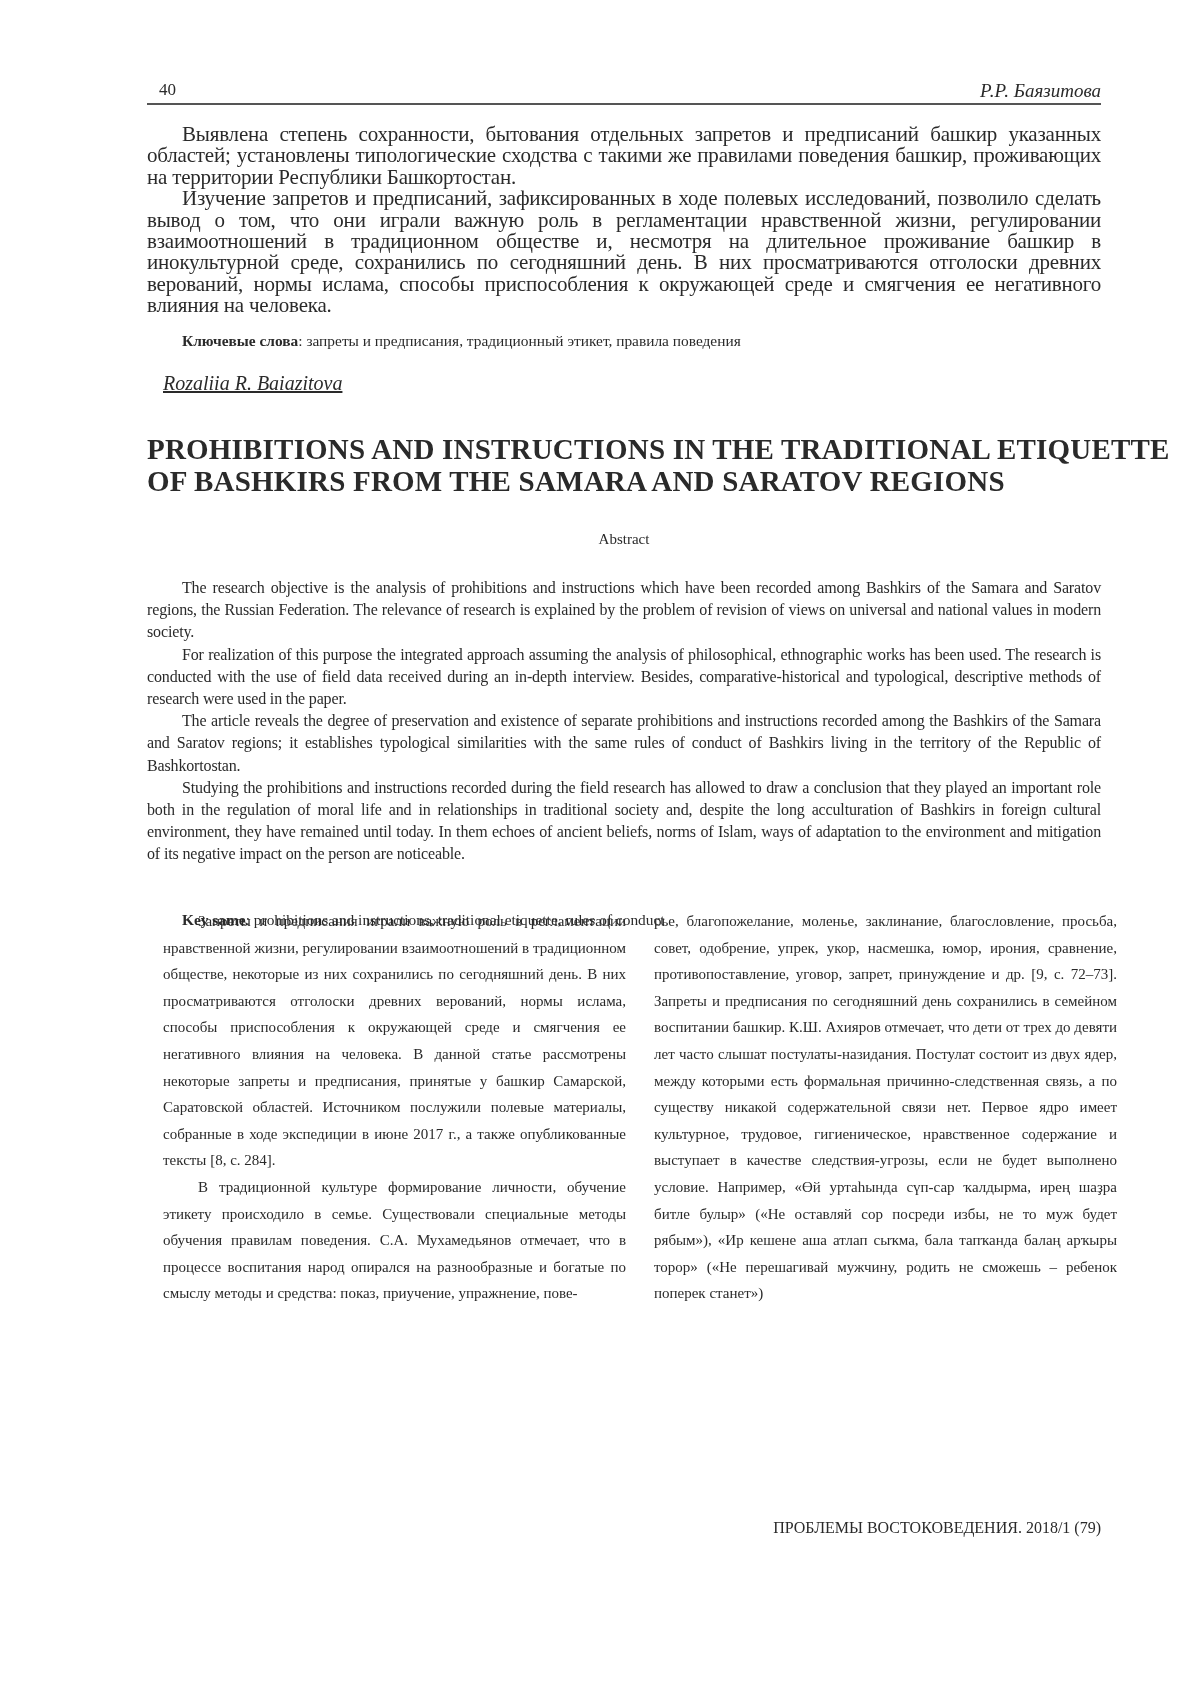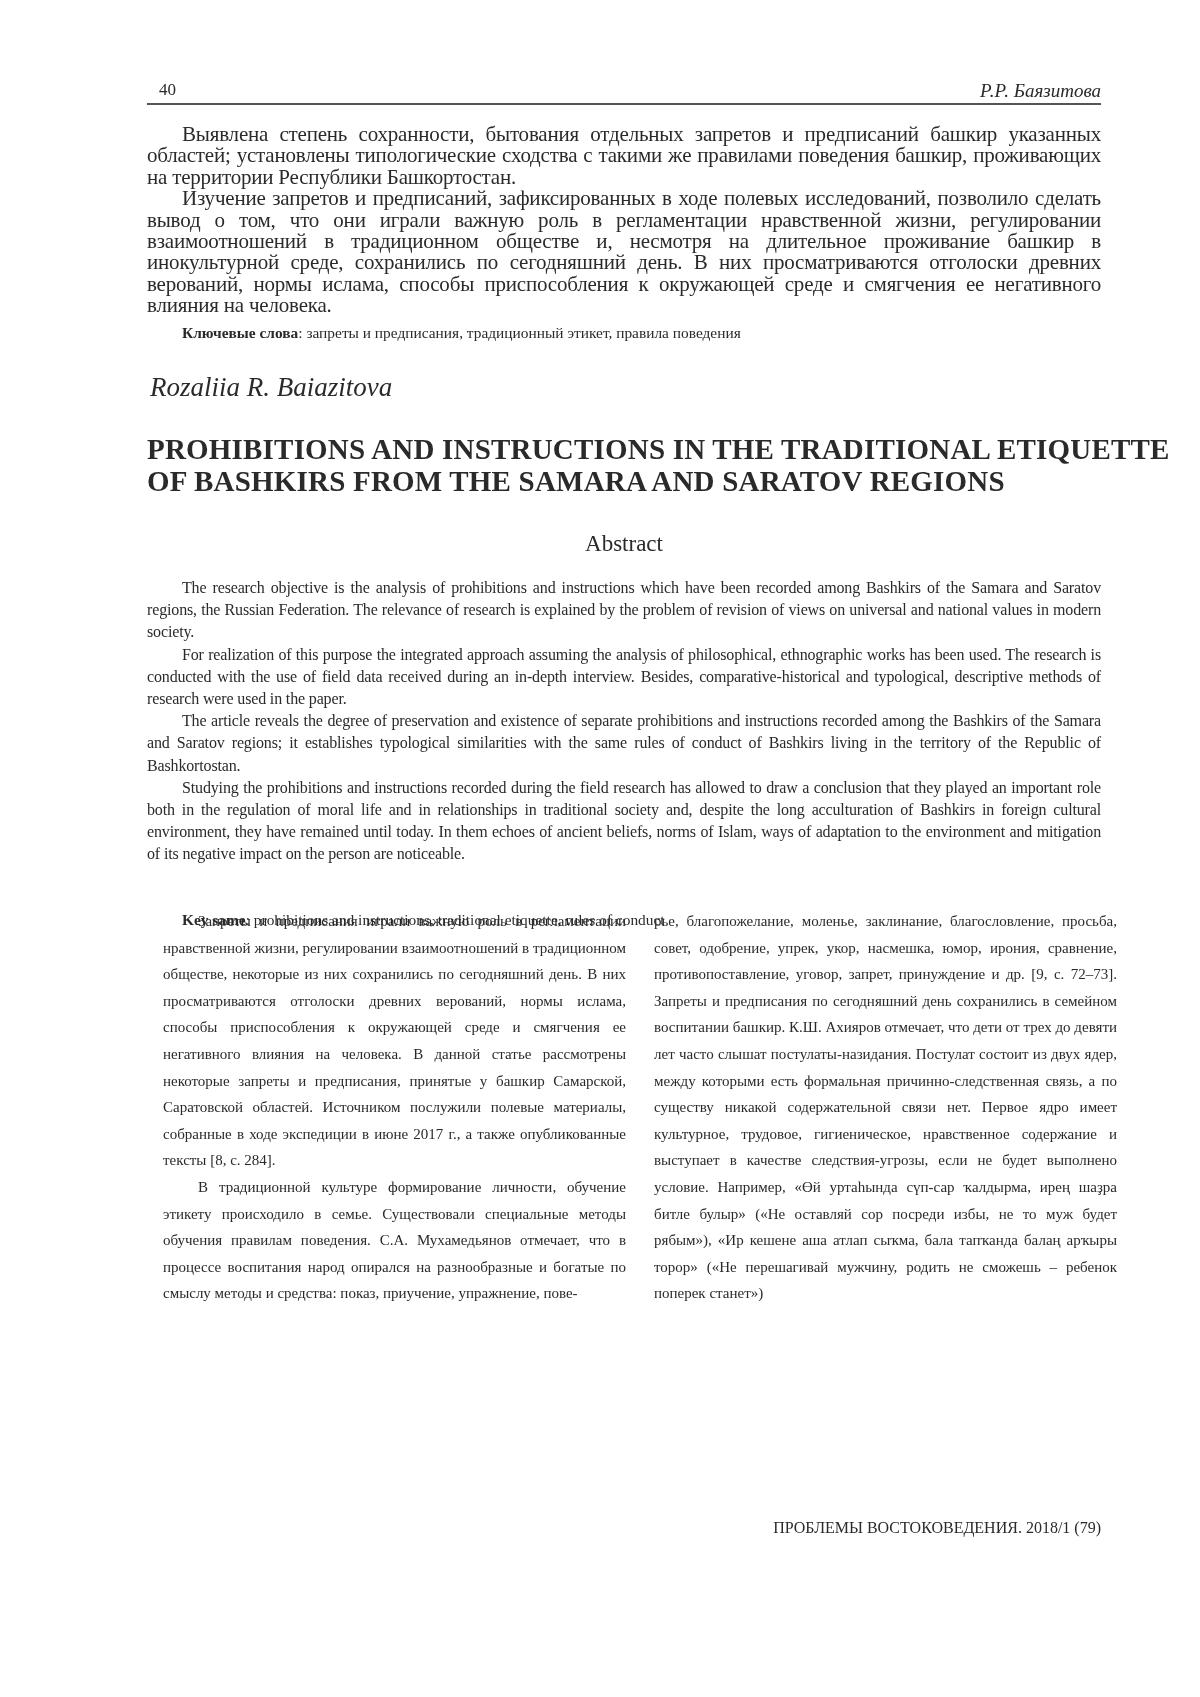--- a/index.html
+++ b/index.html
@@ -10,27 +10,27 @@
   .running-head { position: absolute; top: 80px; left: 0; width: 954px; height: 26px; }
   .page-num { position: absolute; left: 12px; top: 0; font-size: 17px; }
   .author-head { position: absolute; right: 0; top: 0; font-size: 19px; font-style: italic; text-align: right; }
   .head-rule { position: absolute; left: 0; top: 103px; width: 954px; height: 2px; background: #555; }
 
   .abs-ru { position: absolute; top: 124px; left: 0; width: 954px; font-size: 21px; line-height: 21.4px; text-align: justify; letter-spacing: -0.2px; }
   .abs-ru p { margin: 0; text-indent: 35px; }
 
   .kw { font-size: 15.4px; margin: 0; text-indent: 35px; }
   .kw b { font-weight: bold; }
-  .kw-ru { position: absolute; top: 324px; left: 0; width: 954px; }
+  .kw-ru { position: absolute; top: 332px; left: 0; width: 954px; }
 
-  .en-author { position: absolute; top: 372px; left: 3px; font-size: 27px; font-style: italic; }
+  .en-author { position: absolute; top: 372px; left: 16px; font-size: 20px; font-style: italic; text-decoration: underline; }
   .en-title { position: absolute; top: 433px; left: 0; width: 954px; font-size: 29px; line-height: 32px; letter-spacing: 0.2px; font-weight: bold; }
   .en-title div { white-space: nowrap; }
 
-  .abstract-label { position: absolute; top: 531px; left: 0; width: 954px; text-align: center; font-size: 23px; }
+  .abstract-label { position: absolute; top: 531px; left: 0; width: 954px; text-align: center; font-size: 15px; }
 
   .abs-en { position: absolute; top: 577px; left: 0; width: 954px; font-size: 16px; line-height: 22.2px; text-align: justify; letter-spacing: -0.15px; }
   .abs-en p { margin: 0; text-indent: 35px; }
 
   .kw-en { position: absolute; top: 911px; left: 0; width: 954px; }
 
   .col { position: absolute; top: 908px; width: 463px; font-size: 15px; line-height: 26.6px; text-align: justify; margin-left: 16px; }
   .col p { margin: 0; text-indent: 35px; }
   .col p.cont { text-indent: 0; }
   .col-left { left: 0; }

